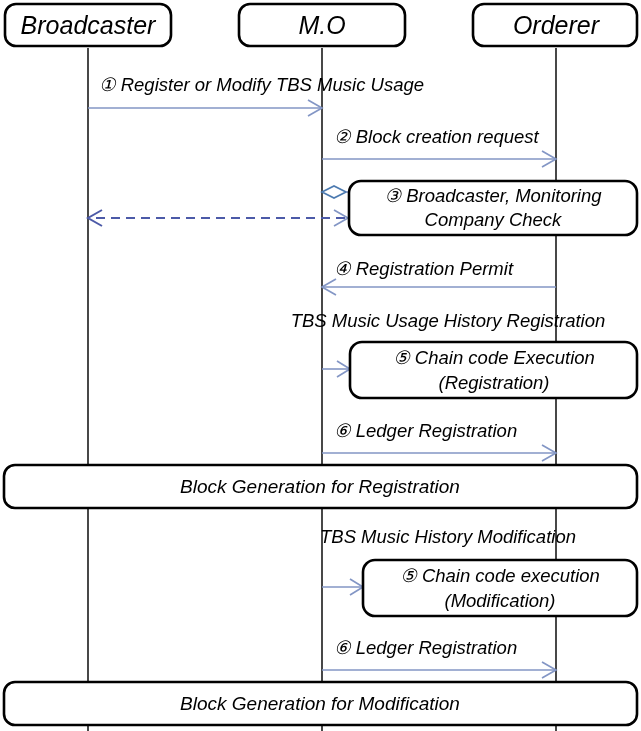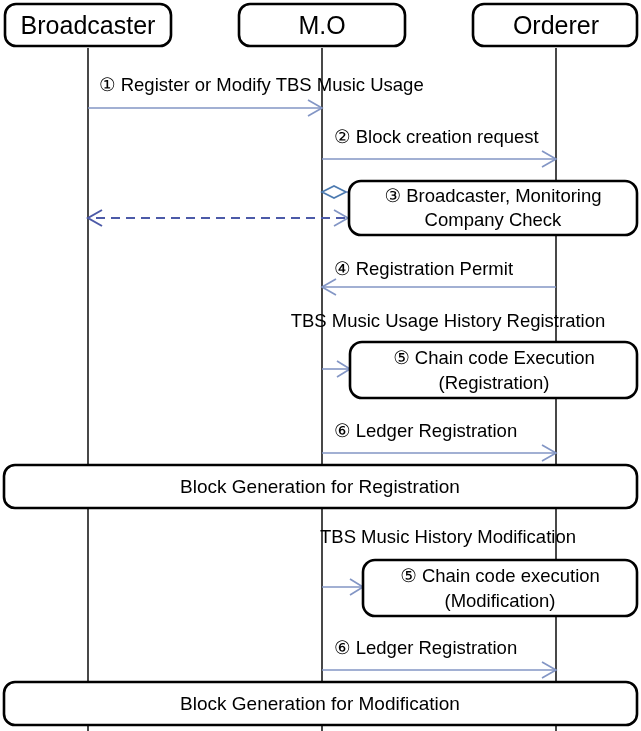--- a/index.html
+++ b/index.html
@@ -9,20 +9,21 @@
   }
   body {
     font-family: "Liberation Sans", sans-serif;
   }
   #diagram-root {
     position: relative;
     width: 641px;
     height: 731px;
     background: #ffffff;
     overflow: hidden;
+    font-style: italic;
   }
   svg#seq {
     display: block;
     width: 641px;
     height: 731px;
   }
   .lifeline {
     stroke: #1a1a1a;
     stroke-width: 1.6;
   }

